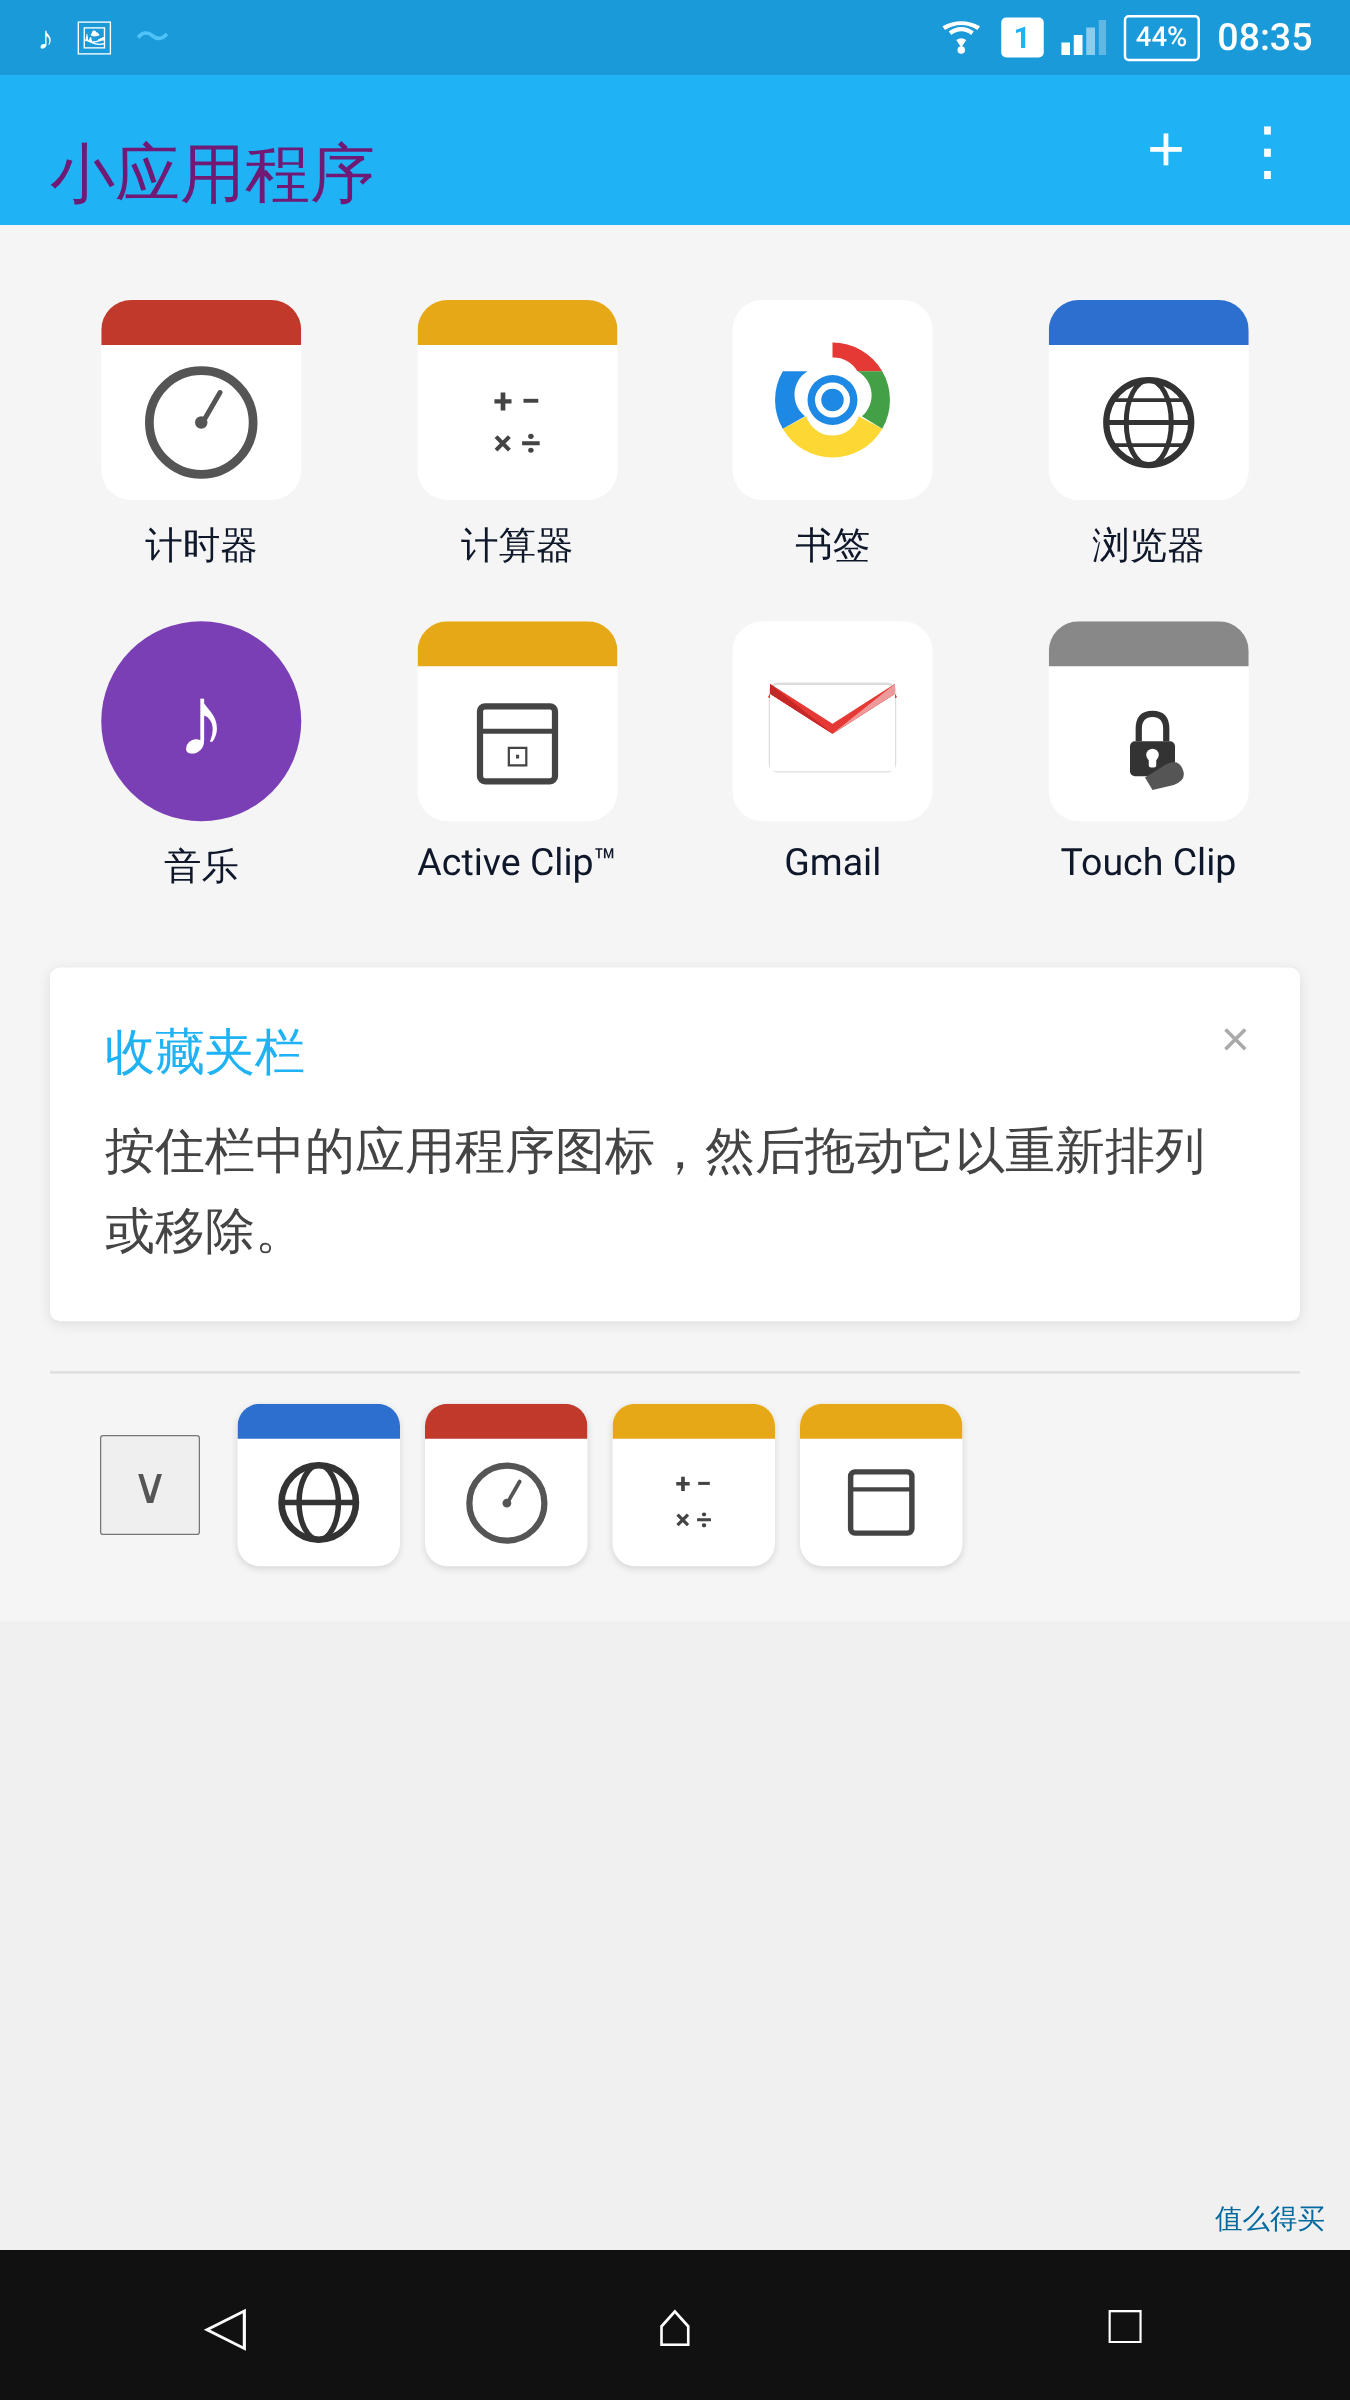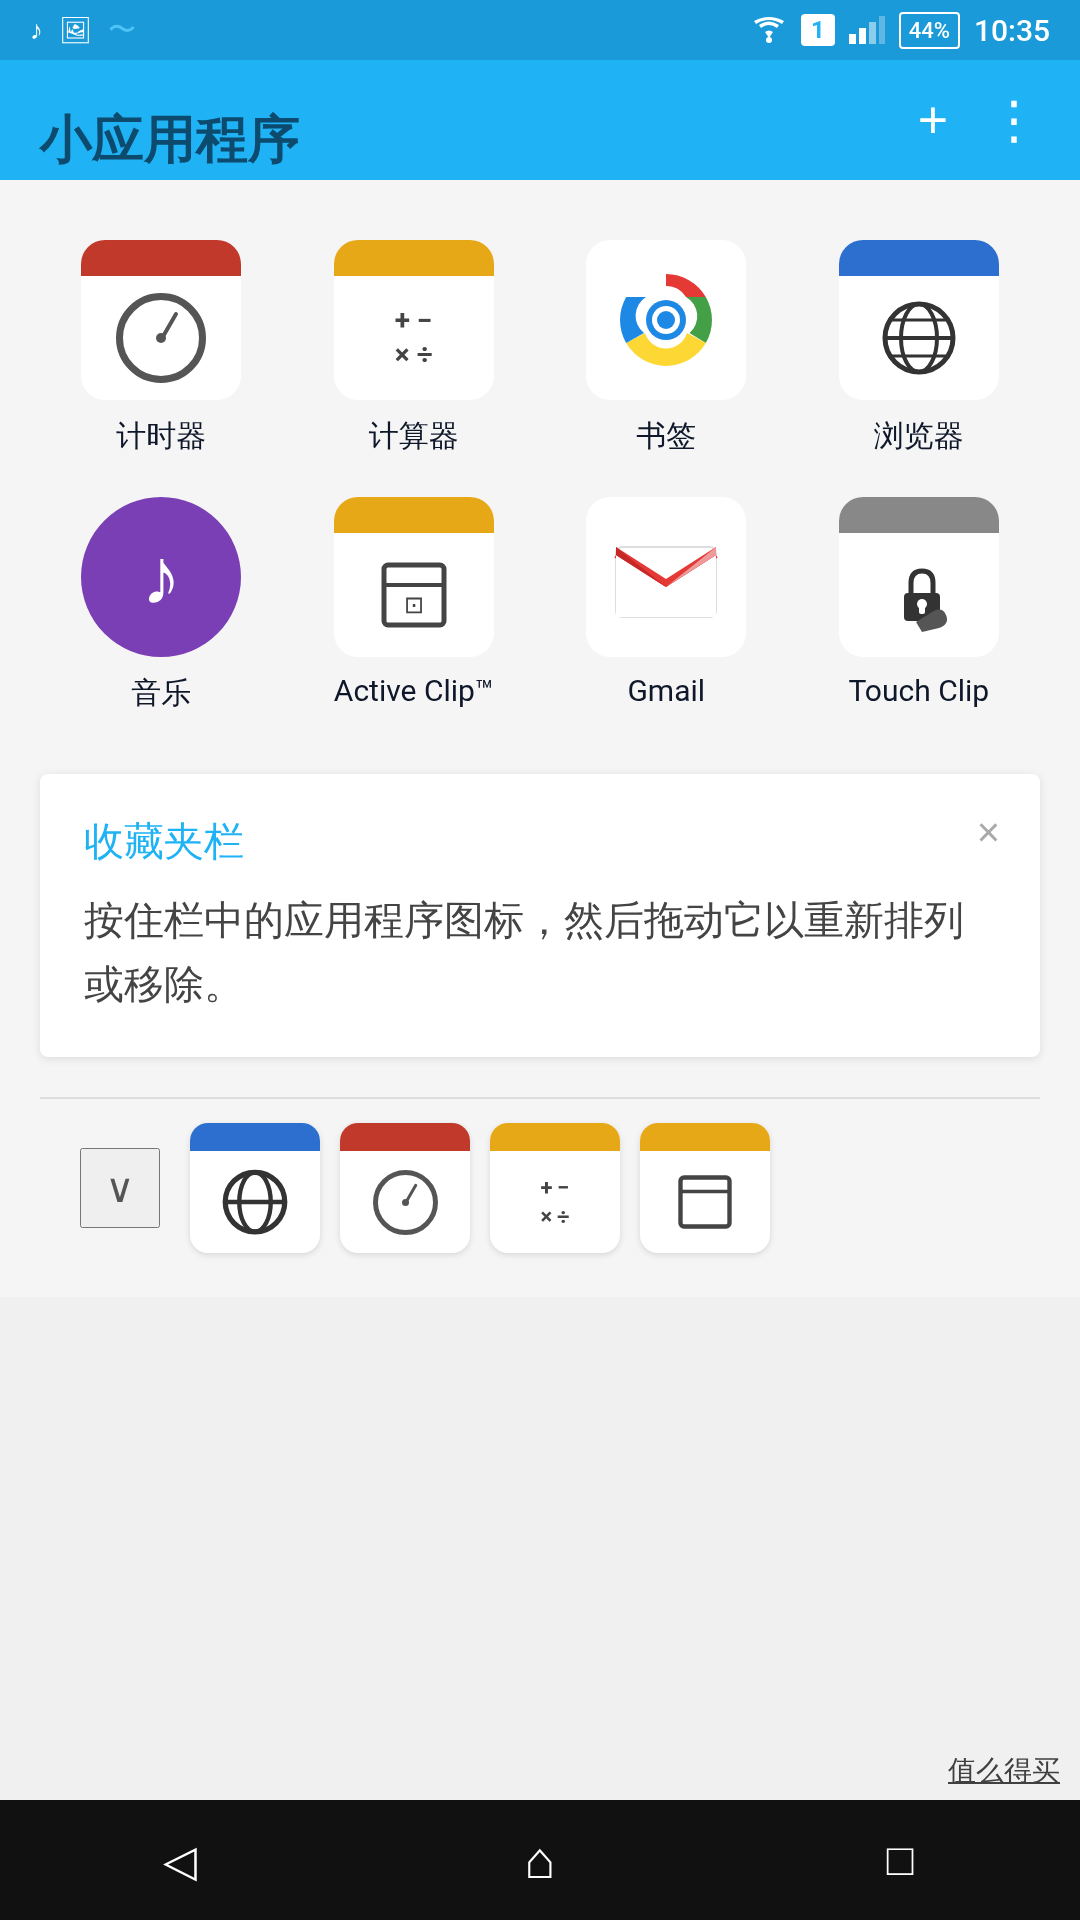--- a/index.html
+++ b/index.html
@@ -43,23 +43,23 @@
     .app-bar {
       width: 100%;
       height: 120px;
       background: #1fb3f5;
       display: flex;
       align-items: center;
       justify-content: space-between;
       padding: 0 40px;
     }
     .app-title {
-      color: #0c4a6e;
+      color: #701a75;
       font-size: 52px;
-      font-weight: 700;
+      font-weight: 400;
       margin-top: 40px;
     }
     .app-bar-actions {
       display: flex;
       align-items: center;
       gap: 40px;
     }
     .app-bar-btn {
       color: white;
       font-size: 52px;
@@ -386,23 +386,22 @@
     .nav-icon {
       color: white;
       font-size: 44px;
     }
 
     
     .watermark {
       position: absolute;
       bottom: 130px;
       right: 20px;
-      font-size: 28px;
-      color: #404040;
-      text-decoration: underline;
+      font-size: 22px;
+      color: #0369a1;
     }
 
     
     .battery-text {
       font-size: 24px;
       font-weight: 500;
     }
     .time-text {
       font-size: 30px;
       font-weight: 500;
@@ -429,21 +428,21 @@
     <span style="background:white;color:#1fb3f5;border-radius:4px;padding:2px 10px;font-size:24px;font-weight:bold;">1</span>
 
     <svg width="36" height="28" viewBox="0 0 36 28" fill="white">
       <rect x="0" y="18" width="7" height="10" fill="white"></rect>
       <rect x="10" y="12" width="7" height="16" fill="white"></rect>
       <rect x="20" y="6" width="7" height="22" fill="white" opacity="0.5"></rect>
       <rect x="30" y="0" width="6" height="28" fill="white" opacity="0.3"></rect>
     </svg>
 
     <span class="battery-text" style="border:2px solid white;padding:4px 8px;border-radius:4px;font-size:22px;">44%</span>
-    <span class="time-text">10:35</span>
+    <span class="time-text">08:35</span>
   </div>
 </div>
 
 <div class="app-bar">
   <span class="app-title">小应用程序</span>
   <div class="app-bar-actions">
     <button class="app-bar-btn">+</button>
     <button class="app-bar-btn">⋮</button>
   </div>
 </div>

